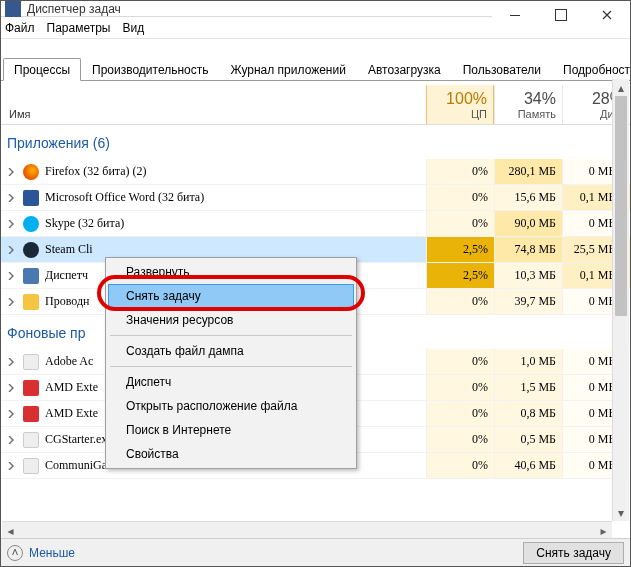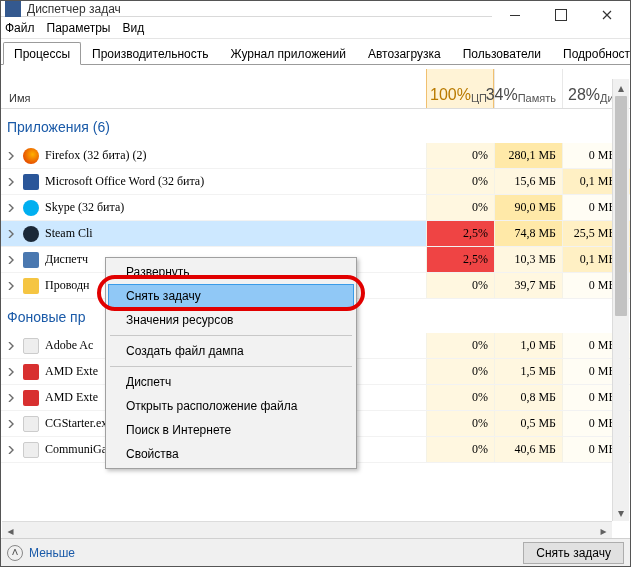--- a/index.html
+++ b/index.html
@@ -64,20 +64,21 @@
   
   .tabstrip {
     height: 26px;
     display: flex;
     align-items: flex-end;
     background: #fff;
     border-bottom: 1px solid #9b9b9b;
     padding-left: 2px;
     font-size: 12px;
     gap: 0;
+    margin-top: 16px;
   }
   .tab {
     padding: 4px 10px 3px 10px;
     border: 1px solid transparent;
     border-top-left-radius: 2px;
     border-top-right-radius: 2px;
     position: relative;
     top: 1px;
     color:#000;
     white-space: nowrap;
@@ -94,21 +95,21 @@
     height: 40px;
     border-bottom: 1px solid #dcdcdc;
     font-size: 11px;
     color:#333;
     margin-top: 4px;
   }
   .hcol-name { flex: 1 1 auto; display:flex; align-items:flex-end; padding:0 6px 4px 8px; }
   .hcol {
     width: 68px;
     border-left: 1px solid #e8e8e8;
-    display:flex; flex-direction:row; align-items:flex-end; justify-content:flex-end;
+    display:flex; flex-direction:column; align-items:flex-end; justify-content:flex-end;
     padding: 2px 6px 4px 0;
   }
   .hcol .pct { font-size: 16px; color:#4a4a4a; }
   .hcol .lbl { color:#555; }
   .hcol.cpu { background:#fff3d6; border-left:1px solid #f0c070; border-right:1px solid #f0c070; }
   .hcol.cpu .pct { color:#b97a00; }
 
   
   .rows { overflow:hidden; }
   .group {
@@ -155,21 +156,21 @@
 
   .vcell {
     width: 68px;
     text-align: right;
     padding-right: 6px;
     height:100%;
     display:flex; align-items:center; justify-content:flex-end;
     border-left:1px solid #f4f2e6;
   }
   .vcell.cpu { background:#fff7e0; }
-  .vcell.cpu.nz { background:#ef4444; }
+  .vcell.cpu.nz { background:#eab308; }
   .vcell.mem { background:#fff7e0; }
   .vcell.mem.hi { background:#ffe9a8; }
   .vcell.disk { background:#fffdf4; }
   .vcell.disk.nz { background:#fff0c4; }
 
   
   .ctx {
     position:absolute;
     left: 104px; top: 256px;
     width: 252px;

